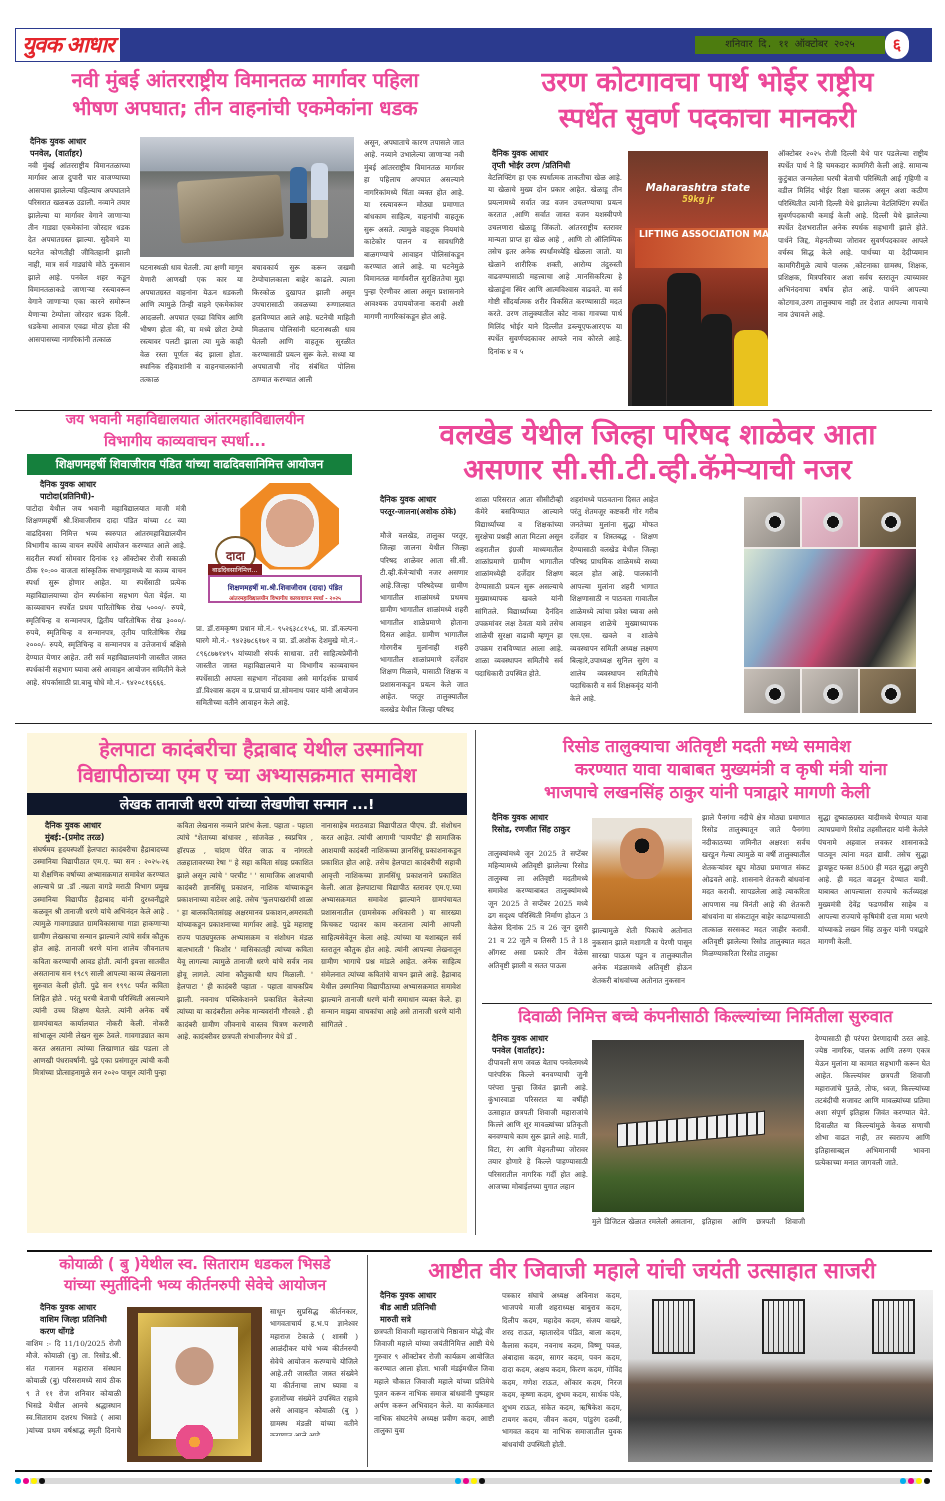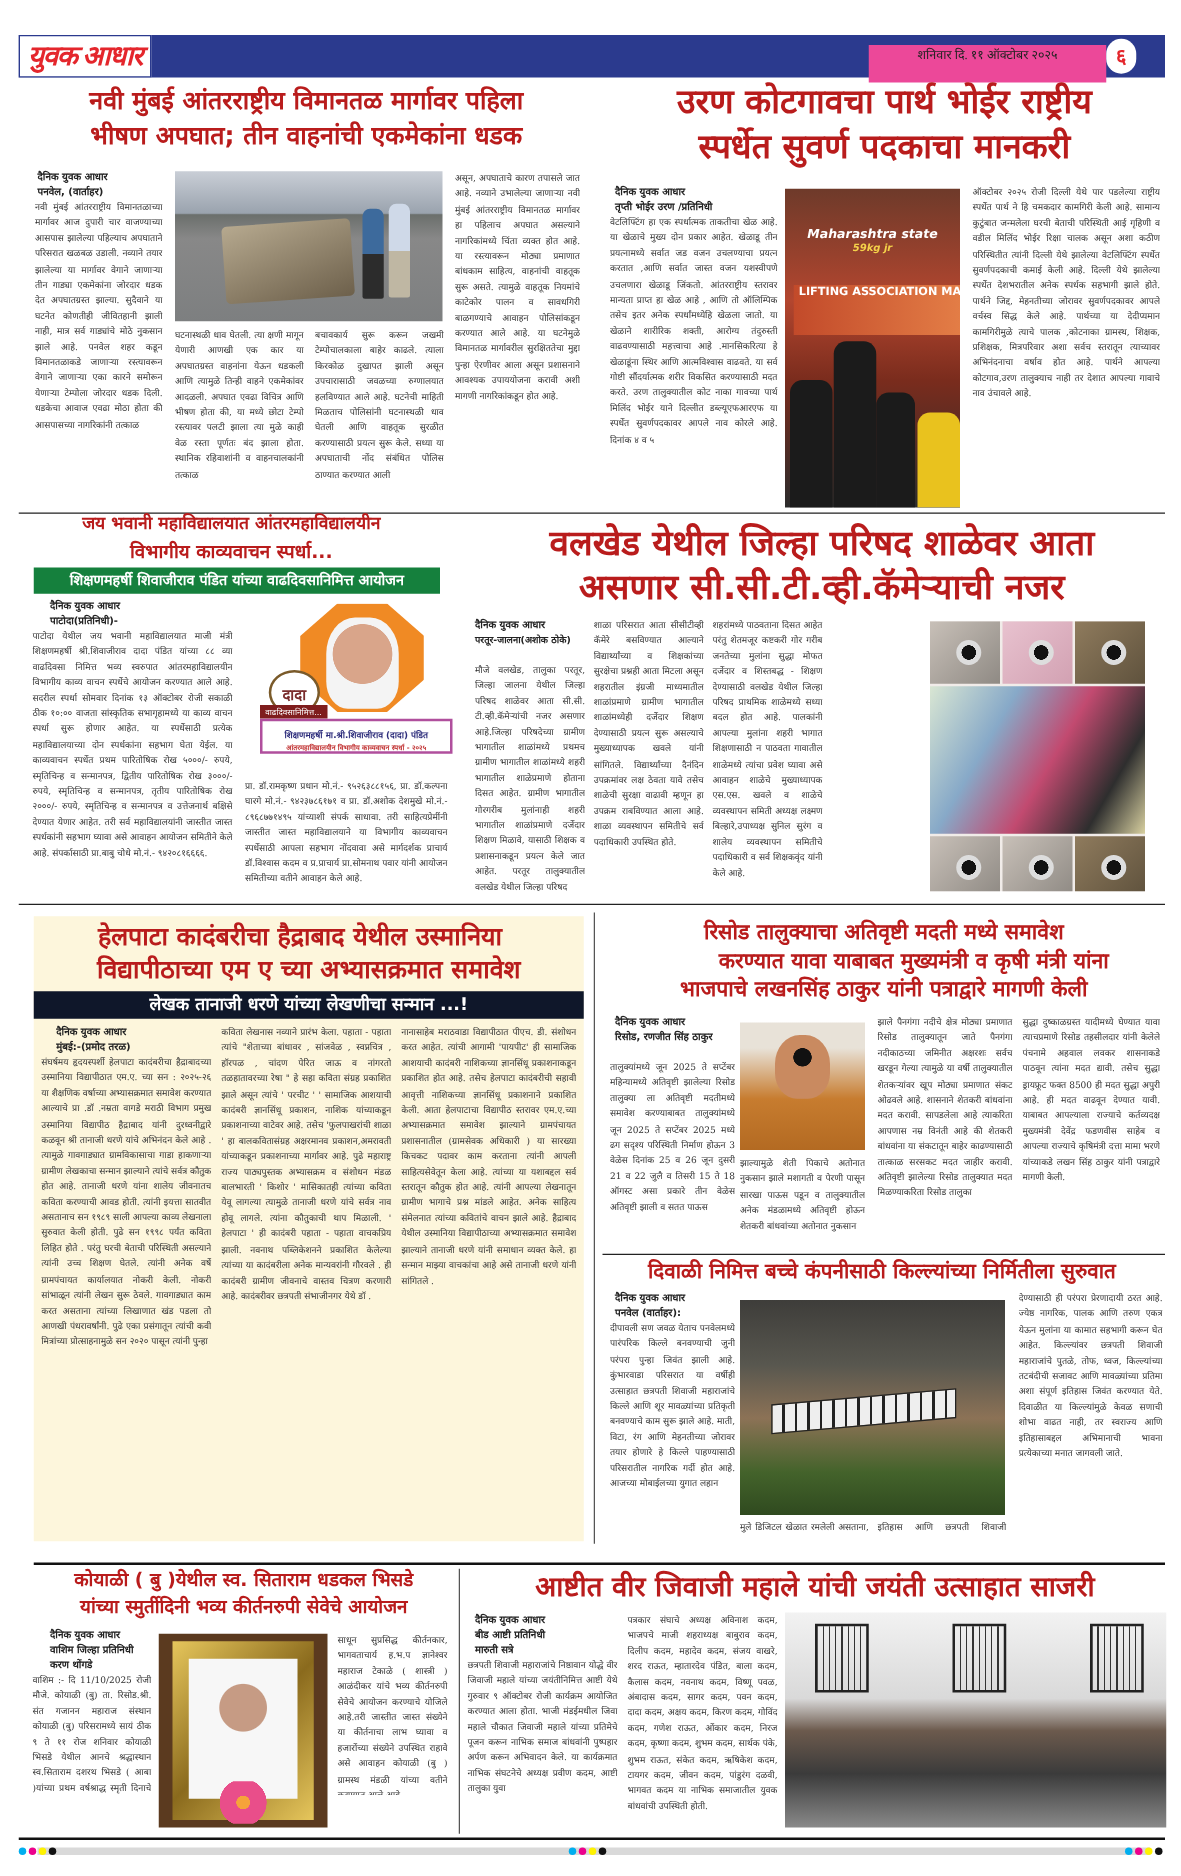--- a/index.html
+++ b/index.html
@@ -2,25 +2,25 @@
 <html><head>
 <meta charset="utf-8">
 <style>
   * { box-sizing: border-box; margin: 0; padding: 0; }
   html, body { width: 945px; height: 1501px; background: #ffffff; overflow: hidden; }
   body { font-family: "DejaVu Serif", serif; color: #1a1a1a; position: relative; }
   .abs { position: absolute; }
 
   
   .masthead { left: 15px; top: 28px; width: 917px; height: 34px; background: #2b3a8e; }
-  .logo { left: 15px; top: 28px; width: 106px; height: 34px; background: #ffffff; border: 1px solid #2b3a8e; font-family: Liberation Serif, serif; font-weight: bold; font-size: 22px; color: #e4262c; font-style: italic; line-height: 32px; text-align: center; letter-spacing: -1px; }
-  .dateline { left: 695px; top: 36px; width: 190px; height: 30px; background: #ec4899; font-family: Liberation Serif, serif; font-size: 10px; line-height: 18px; text-align: center; color: #222; }
+  .logo { left: 15px; top: 28px; width: 106px; height: 34px; background: #ffffff; border: 1px solid #2b3a8e; font-family: Liberation Sans, sans-serif; font-weight: bold; font-size: 22px; color: #e4262c; font-style: italic; line-height: 32px; text-align: center; letter-spacing: -1px; }
+  .dateline { left: 695px; top: 36px; width: 190px; height: 18px; background: #4d7c0f; font-family: Liberation Mono, monospace; font-size: 10px; line-height: 18px; text-align: center; color: #222; }
   .pageno { left: 885px; top: 31px; width: 24px; height: 28px; border-radius: 12px; background: #ffffff; color: #e4262c; font-family: "DejaVu Sans", sans-serif; font-weight: bold; font-size: 16px; line-height: 28px; text-align: center; }
 
-  .hl { font-family: "DejaVu Sans", sans-serif; font-weight: bold; color: #b91c1c; text-align: center; line-height: 1.2; }
+  .hl { font-family: "DejaVu Sans", sans-serif; font-weight: bold; color: #ec4899; text-align: center; line-height: 1.2; }
   .body-text { font-family: "DejaVu Serif", serif; font-size: 7.2px; line-height: 12.4px; color: #333; text-align: justify; overflow: hidden; }
   .byline { font-family: "DejaVu Sans", sans-serif; font-size: 8px; font-weight: bold; line-height: 12px; color: #222; }
   .rule { background: #111; height: 2px; }
   .vrule { background: #555; width: 1px; }
 
   .photo { overflow: hidden; }
   .ph-road { background: linear-gradient(180deg, #c9ced6 0%, #9aa3ae 28%, #6b6f6c 29%, #888 45%, #7d7f80 100%); }
   .ph-road .car { position: absolute; left: 18%; top: 34%; width: 48%; height: 52%; background: linear-gradient(160deg, #b6a98f, #6d604b); transform: rotate(-4deg); border-radius: 4px; }
   .ph-road .man1 { position: absolute; left: 70%; top: 25%; width: 8%; height: 60%; background: linear-gradient(180deg, #3d6a9c 50%, #2c2c2c 50%); border-radius: 6px 6px 2px 2px; }
   .ph-road .man2 { position: absolute; left: 80%; top: 22%; width: 8%; height: 62%; background: linear-gradient(180deg, #cfd9e8 50%, #bfb7a3 50%); border-radius: 6px 6px 2px 2px; }
@@ -142,21 +142,21 @@
       <div class="cam"></div>
       <div class="cam brown"></div>
     </div>
   </div>
 </section>
 
 <div class="abs rule" style="left:15px;top:723px;width:917px;height:1px;background:#222;"></div>
 
 <section>
   <div class="abs cream" style="left:27px;top:733px;width:440px;height:500px;"></div>
-  <div class="abs hl" style="left:20px;top:737px;width:440px;font-size:20px;">हेलपाटा कादंबरीचा हैद्राबाद येथील उस्मानिया</div>
+  <div class="abs hl" style="left:41px;top:737px;width:440px;font-size:20px;">हेलपाटा कादंबरीचा हैद्राबाद येथील उस्मानिया</div>
   <div class="abs hl" style="left:27px;top:763px;width:440px;font-size:20px;">विद्यापीठाच्या एम ए च्या अभ्यासक्रमात समावेश</div>
   <div class="abs strip-red" style="left:27px;top:793px;width:440px;height:22px;">लेखक तानाजी धरणे यांच्या लेखणीचा सन्मान ...!</div>
   <div class="abs byline" style="left:45px;top:820px;width:120px;">दैनिक युवक आधार</div>
   <div class="abs byline" style="left:45px;top:832px;width:120px;">मुंबई:-(प्रमोद तरळ)</div>
   <div class="abs body-text" style="left:33px;top:844px;width:136px;height:383px;">संघर्षमय हृदयस्पर्शी हेलपाटा कादंबरीचा हैद्राबादच्या उस्मानिया विद्यापीठात एम.ए. च्या सन : २०२५-२६ या शैक्षणिक वर्षाच्या अभ्यासक्रमात समावेश करण्यात आल्याचे प्रा .डॉ .नम्रता वागडे मराठी विभाग प्रमुख उस्मानिया विद्यापीठ हैद्राबाद यांनी दुरध्वनीद्वारे कळवून श्री तानाजी धरणे यांचे अभिनंदन केले आहे . त्यामुळे गावगाड्यात ग्रामविकासाचा गाडा हाकणाऱ्या ग्रामीण लेखकाचा सन्मान झाल्याने त्यांचे सर्वत्र कौतुक होत आहे. तानाजी धरणे यांना शालेय जीवनातच कविता करण्याची आवड होती. त्यांनी इयत्ता सातवीत असतानाच सन १९८९ साली आपल्या काव्य लेखनाला सुरुवात केली होती. पुढे सन १९९८ पर्यंत कविता लिहित होते . परंतु घरची बेताची परिस्थिती असल्याने त्यांनी उच्च शिक्षण घेतले. त्यांनी अनेक वर्षे ग्रामपंचायत कार्यालयात नोकरी केली. नोकरी सांभाळून त्यांनी लेखन सुरू ठेवले. गावगाड्यात काम करत असताना त्यांच्या लिखाणात खंड पडला तो आणखी पंधरावर्षांनी. पुढे एका प्रसंगातून त्यांची कवी मित्रांच्या प्रोत्साहनामुळे सन २०२० पासून त्यांनी पुन्हा</div>
   <div class="abs body-text" style="left:177px;top:820px;width:136px;height:407px;">कविता लेखनास नव्याने प्रारंभ केला. पहाता - पहाता त्यांचे "शेताच्या बांधावर , सांजवेळ , स्वप्नचित्र , हॉरपळ , चांदण पेरित जाऊ व नांगरतो तळहातावरच्या रेषा " हे सहा कविता संग्रह प्रकाशित झाले असून त्यांचे ' परचीट ' ' सामाजिक आशयाची कादंबरी ज्ञानसिंधू प्रकाशन, नाशिक यांच्याकडून प्रकाशनाच्या वाटेवर आहे. तसेच 'फुलपाखरांची शाळा ' हा बालकवितासंग्रह अक्षरमानव प्रकाशन,अमरावती यांच्याकडून प्रकाशनाच्या मार्गावर आहे. पुढे महाराष्ट्र राज्य पाठ्यपुस्तक अभ्यासक्रम व संशोधन मंडळ बालभारती ' किशोर ' मासिकातही त्यांच्या कविता येवू लागल्या त्यामुळे तानाजी धरणे यांचे सर्वत्र नाव होवू लागले. त्यांना कौतुकाची थाप मिळाली. ' हेलपाटा ' ही कादंबरी पहाता - पहाता वाचकप्रिय झाली. नवनाथ पब्लिकेशनने प्रकाशित केलेल्या त्यांच्या या कादंबरीला अनेक मान्यवरांनी गौरवले . ही कादंबरी ग्रामीण जीवनाचे वास्तव चित्रण करणारी आहे. कादंबरीवर छत्रपती संभाजीनगर येथे डॉ .</div>
   <div class="abs body-text" style="left:321px;top:820px;width:140px;height:407px;">नानासाहेब मराठवाडा विद्यापीठात पीएच. डी. संशोधन करत आहेत. त्यांची आगामी 'पायपीट' ही सामाजिक आशयाची कादंबरी नाशिकच्या ज्ञानसिंधू प्रकाशनाकडून प्रकाशित होत आहे. तसेच हेलपाटा कादंबरीची सहावी आवृत्ती नाशिकच्या ज्ञानसिंधू प्रकाशनाने प्रकाशित केली. आता हेलपाटाचा विद्यापीठ स्तरावर एम.ए.च्या अभ्यासक्रमात समावेश झाल्याने ग्रामपंचायत प्रशासनातील (ग्रामसेवक अधिकारी ) या सारख्या किचकट पदावर काम करताना त्यांनी आपली साहित्यसेवेतून केला आहे. त्यांच्या या यशाबद्दल सर्व स्तरातून कौतुक होत आहे. त्यांनी आपल्या लेखनातून ग्रामीण भागाचे प्रश्न मांडले आहेत. अनेक साहित्य संमेलनात त्यांच्या कवितांचे वाचन झाले आहे. हैद्राबाद येथील उस्मानिया विद्यापीठाच्या अभ्यासक्रमात समावेश झाल्याने तानाजी धरणे यांनी समाधान व्यक्त केले. हा सन्मान माझ्या वाचकांचा आहे असे तानाजी धरणे यांनी सांगितले .</div>
 </section>
 
 <div class="abs vrule" style="left:475px;top:730px;height:505px;"></div>

